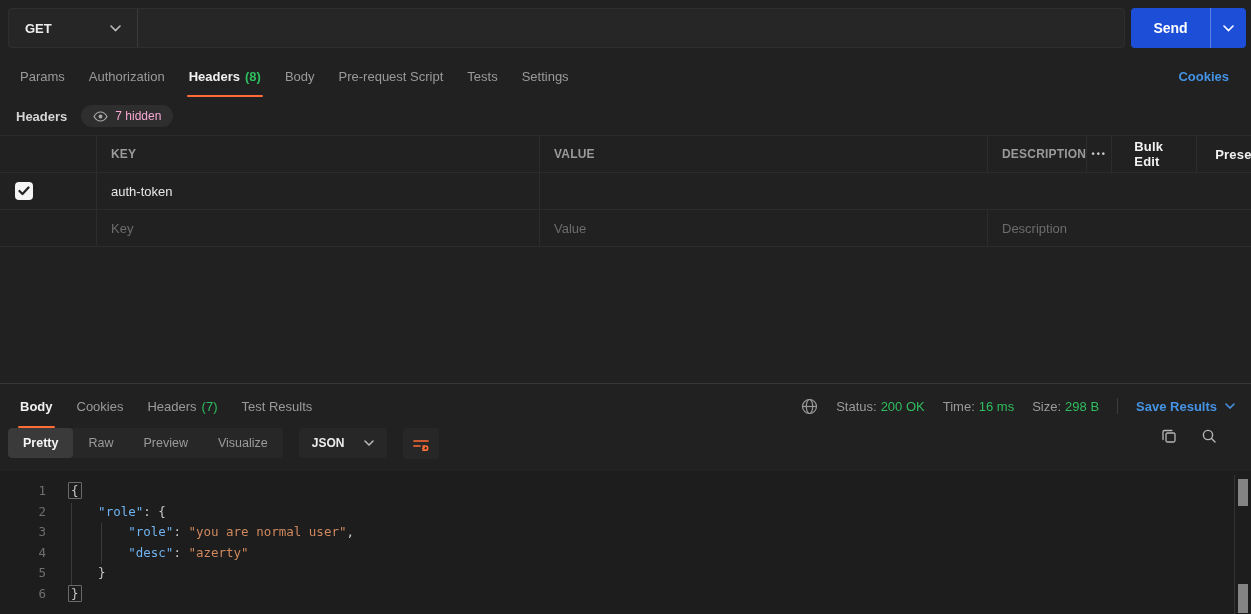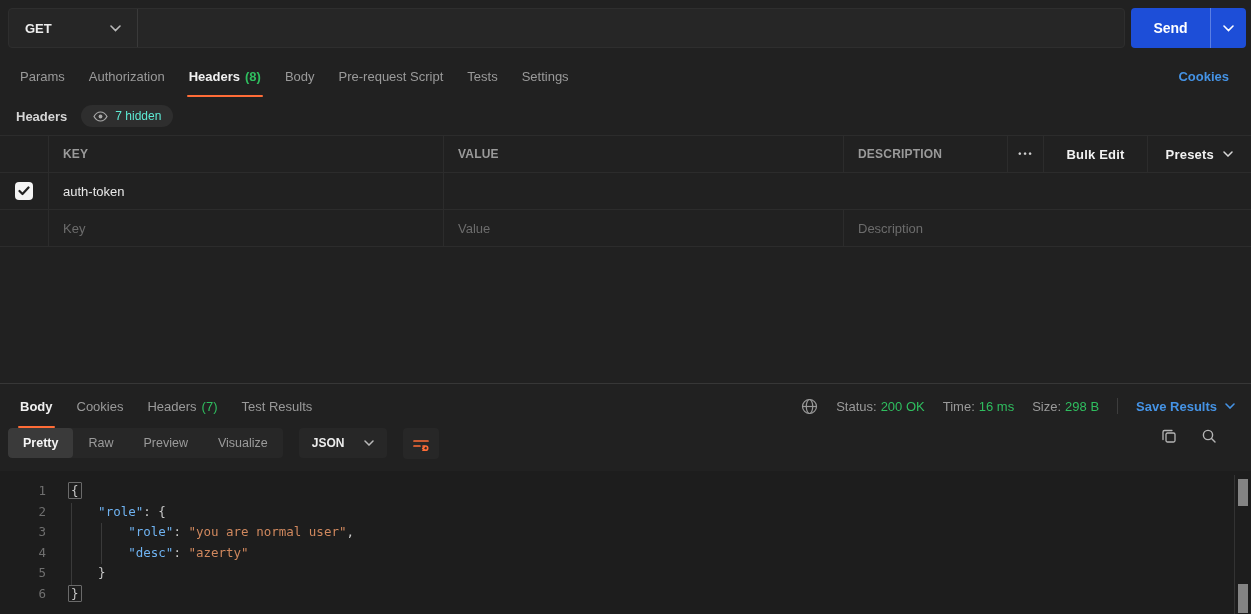--- a/index.html
+++ b/index.html
@@ -22,24 +22,24 @@
   
   .tabs-row{height:41px;flex:none;display:flex;align-items:center;padding:0 8px;}
   .tab{position:relative;height:100%;display:flex;align-items:center;padding:0 12px;font-size:13px;color:#9a9a9a;cursor:pointer;white-space:nowrap;}
   .tab .count{color:#2fbe5f;margin-left:5px;}
   .tab.active{color:#f0f0f0;font-weight:600;}
   .tab.active::after{content:"";position:absolute;left:10px;right:10px;bottom:0;height:2px;background:#ff6c37;border-radius:1px;}
   .cookies-link{margin-left:auto;margin-right:14px;color:#4593e5;font-weight:700;font-size:13px;cursor:pointer;}
   
   .subheader{height:38px;flex:none;display:flex;align-items:center;gap:14px;padding:0 16px;}
   .subheader-title{font-size:13px;font-weight:600;color:#d6d6d6;}
-  .pill{display:flex;align-items:center;gap:7px;background:#2e2e2e;border-radius:20px;padding:4px 12px;color:#5eead4;font-size:12px;cursor:pointer;}
+  .pill{display:flex;align-items:center;gap:7px;background:#2e2e2e;border-radius:20px;padding:4px 12px;color:#f9a8d4;font-size:12px;cursor:pointer;}
   
   .htable{flex:none;border-top:1px solid #2c2c2c;}
-  .trow{display:flex;height:37px;border-bottom:1px solid #2c2c2c;align-items:stretch;font-size:13px;}
+  .trow{display:flex;height:37px;border-bottom:1px solid #2c2c2c;align-items:stretch;font-size:13px;gap:48px;}
   .cell{display:flex;align-items:center;padding:0 14px;min-width:0;}
   .cell-check{width:48px;justify-content:center;padding:0;flex:none;}
   .cell-key{width:395px;border-left:1px solid #2c2c2c;flex:none;}
   .cell-value{width:400px;border-left:1px solid #2c2c2c;flex:none;overflow:hidden;white-space:nowrap;}
   .cell-desc{flex:1;border-left:1px solid #2c2c2c;padding:0;}
   .hdr .cell{color:#9a9a9a;font-weight:700;font-size:12px;letter-spacing:.2px;}
   .hdr .cell-desc{padding-left:14px;}
   .hdr-controls{margin-left:auto;display:flex;align-items:stretch;height:100%;}
   .hdr-btn{display:flex;align-items:center;border-left:1px solid #2c2c2c;cursor:pointer;color:#f2f2f2;font-weight:700;font-size:13px;}
   .hdr-ooo{width:36px;justify-content:center;color:#cfcfcf;}

